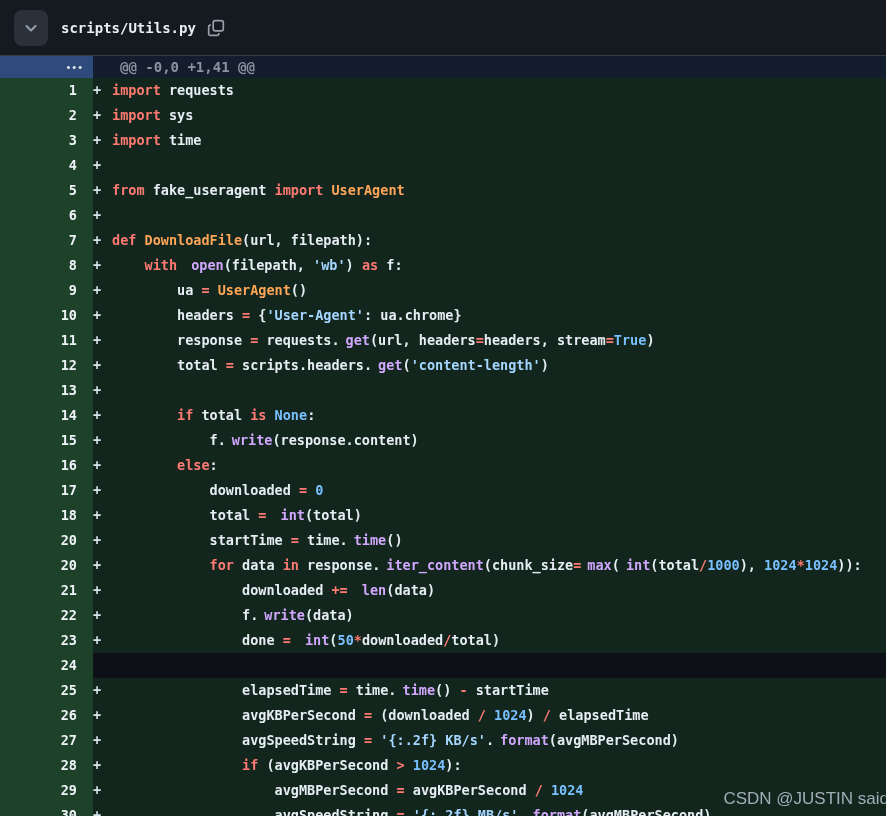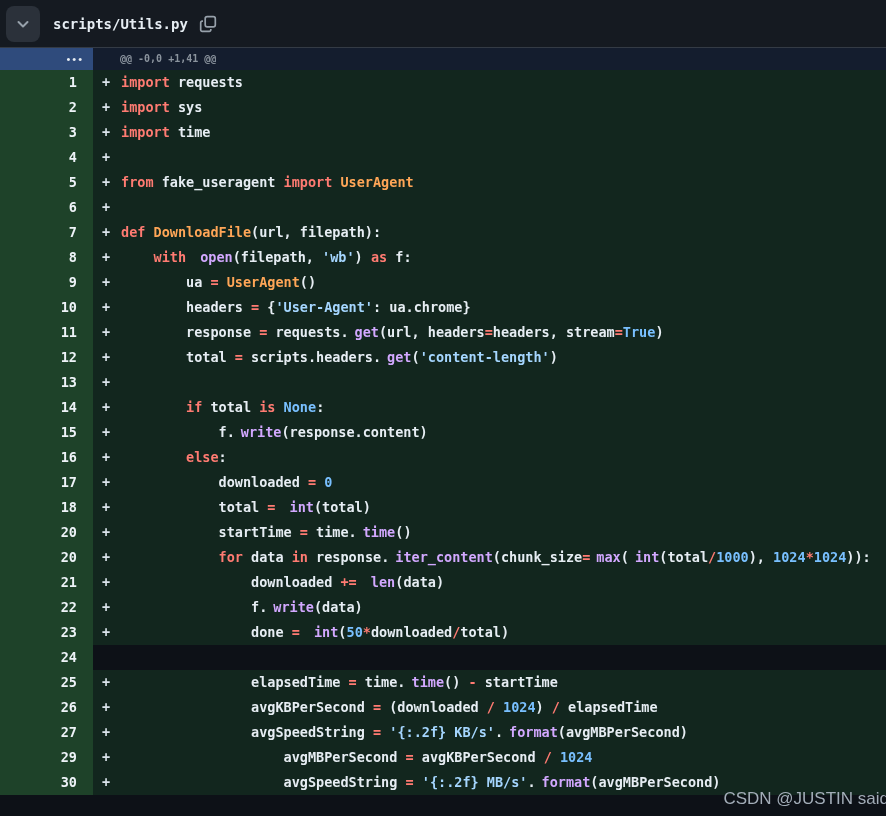--- a/index.html
+++ b/index.html
@@ -5,26 +5,26 @@
   * { margin: 0; padding: 0; box-sizing: border-box; }
   html, body { width: 886px; height: 816px; overflow: hidden; }
   body {
     background: var(--page-bg, #0d1117);
     font-family: "DejaVu Sans Mono", monospace;
     position: relative;
   }
 
   
   .file-header {
-    height: 48px;
+    height: 56px;
     background: var(--header-bg, #151a21);
     border-bottom: 1px solid var(--border, #343b45);
     display: flex;
     align-items: center;
-    padding-left: 6px;
+    padding-left: 14px;
   }
   .collapse-btn {
     width: 34px; height: 36px;
     background: var(--button-bg, #2b313a);
     border: none; border-radius: 8px;
     display: flex; align-items: center; justify-content: center;
     cursor: pointer;
   }
   .collapse-btn svg { stroke: var(--icon, #97a1ab); }
   .file-path {
@@ -50,21 +50,21 @@
     color: #e7edf3;
     display: flex; align-items: center; justify-content: flex-end;
     padding-right: 9px;
     font-size: 11px; letter-spacing: 2px;
     cursor: pointer; border: none;
   }
   .hunk-text {
     flex: 1;
     background: var(--hunk-bg, #141d2e);
     color: var(--hunk-text, #8b949e);
-    font-size: 10px; font-weight: 600;
+    font-size: 14px; font-weight: 600;
     line-height: 22px;
     padding-left: 27px;
     white-space: pre;
   }
 
   
   .diff-lines { width: 886px; }
   .diff-line { display: flex; height: 25px; }
   .line-number {
     width: 93px;
@@ -75,21 +75,20 @@
     padding-right: 16px;
     line-height: 25px;
     cursor: pointer;
   }
   .code-content {
     flex: 1;
     background: var(--line-bg, #12261e);
     font-size: 13.5px; font-weight: 600;
     line-height: 25px;
     white-space: pre;
-    padding-left: 9px;
     overflow: hidden;
   }
   .marker { display: inline-block; width: 19px; color: #dbe4ec; }
   .tok-t { color: var(--tok-t, #e6edf3); }
   .tok-k { color: var(--tok-k, #ff7b72); }
   .tok-fn { color: var(--tok-fn, #ffa657); }
   .tok-m { color: var(--tok-m, #d2a8ff); margin-left: 6px; }
   .tok-b { color: var(--tok-b, #79c0ff); }
   .tok-s { color: var(--tok-s, #a5d6ff); }
 
@@ -233,20 +232,24 @@
       </div>
       <div class="diff-line">
         <div class="line-number">26</div>
         <div class="code-content"><span class="marker">+</span><span class="tok-t">                avgKBPerSecond </span><span class="tok-k">=</span><span class="tok-t"> (downloaded </span><span class="tok-k">/</span><span class="tok-t"> </span><span class="tok-b">1024</span><span class="tok-t">) </span><span class="tok-k">/</span><span class="tok-t"> elapsedTime</span></div>
       </div>
       <div class="diff-line">
         <div class="line-number">27</div>
         <div class="code-content"><span class="marker">+</span><span class="tok-t">                avgSpeedString </span><span class="tok-k">=</span><span class="tok-t"> </span><span class="tok-s">'{:.2f} KB/s'</span><span class="tok-t">.</span><span class="tok-m">format</span><span class="tok-t">(avgMBPerSecond)</span></div>
       </div>
       <div class="diff-line">
+        <div class="line-number">28</div>
+        <div class="code-content"><span class="marker">+</span><span class="tok-t">                </span><span class="tok-k">if</span><span class="tok-t"> (avgKBPerSecond </span><span class="tok-k">&gt;</span><span class="tok-t"> </span><span class="tok-b">1024</span><span class="tok-t">):</span></div>
+      </div>
+      <div class="diff-line">
         <div class="line-number">29</div>
         <div class="code-content"><span class="marker">+</span><span class="tok-t">                    avgMBPerSecond </span><span class="tok-k">=</span><span class="tok-t"> avgKBPerSecond </span><span class="tok-k">/</span><span class="tok-t"> </span><span class="tok-b">1024</span></div>
       </div>
       <div class="diff-line">
         <div class="line-number">30</div>
         <div class="code-content"><span class="marker">+</span><span class="tok-t">                    avgSpeedString </span><span class="tok-k">=</span><span class="tok-t"> </span><span class="tok-s">'{:.2f} MB/s'</span><span class="tok-t">.</span><span class="tok-m">format</span><span class="tok-t">(avgMBPerSecond)</span></div>
       </div>
     </div>
 
   <div class="watermark">CSDN @JUSTIN said</div>

